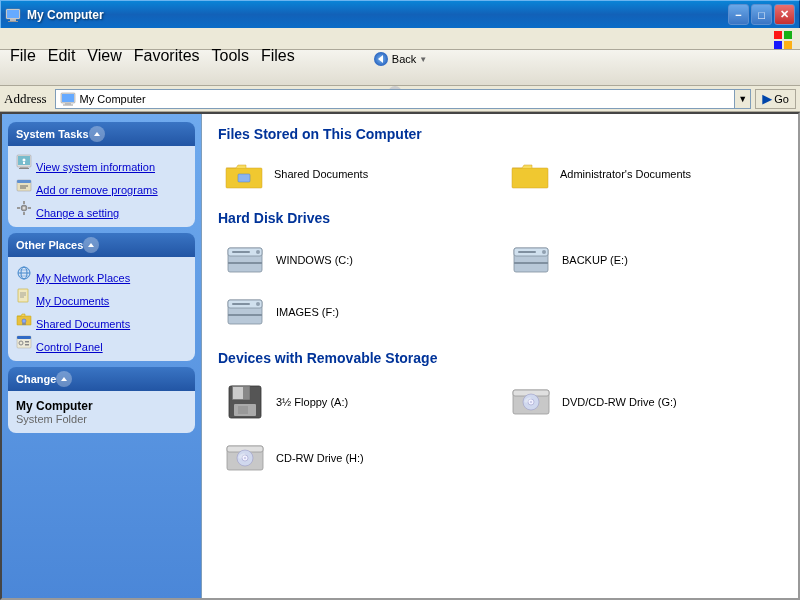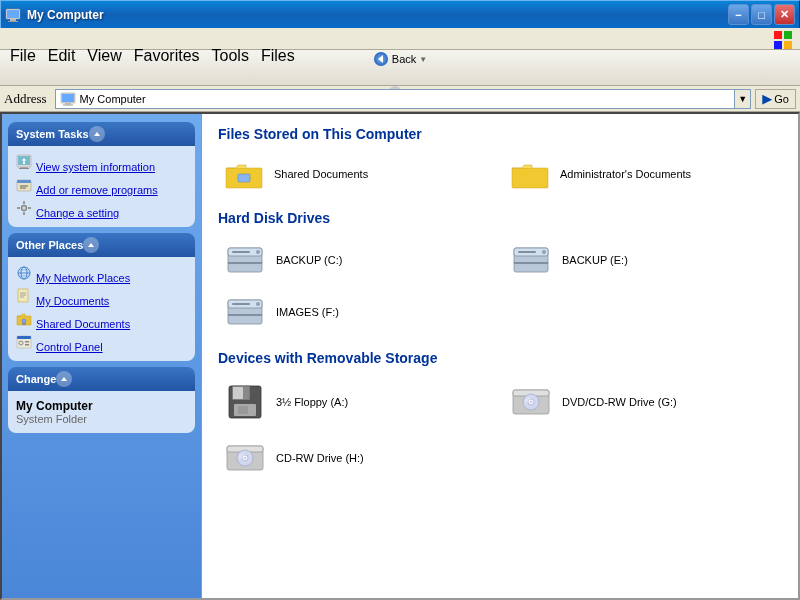--- a/index.html
+++ b/index.html
@@ -432,21 +432,21 @@
       <div class="section-header">Hard Disk Drives</div>
       <div class="items-grid">
         <div class="drive-item">
           <svg width="42" height="36" viewBox="0 0 42 36">
             <rect x="4" y="6" width="34" height="24" rx="2" fill="#B8C8D8" stroke="#8090A0" stroke-width="0.8"></rect>
             <rect x="4" y="6" width="34" height="8" rx="2" fill="#D0E0EE" stroke="#8090A0" stroke-width="0.8"></rect>
             <circle cx="34" cy="10" r="2" fill="#90A0B0"></circle>
             <rect x="8" y="9" width="18" height="2" rx="1" fill="#8090A0"></rect>
             <rect x="4" y="20" width="34" height="2" fill="#8090A0"></rect>
           </svg>
-          <span class="drive-label">BACKUP (C:)</span>
+          <span class="drive-label">WINDOWS (C:)</span>
         </div>
         <div class="drive-item">
           <svg width="42" height="36" viewBox="0 0 42 36">
             <rect x="4" y="6" width="34" height="24" rx="2" fill="#B8C8D8" stroke="#8090A0" stroke-width="0.8"></rect>
             <rect x="4" y="6" width="34" height="8" rx="2" fill="#D0E0EE" stroke="#8090A0" stroke-width="0.8"></rect>
             <circle cx="34" cy="10" r="2" fill="#90A0B0"></circle>
             <rect x="8" y="9" width="18" height="2" rx="1" fill="#8090A0"></rect>
             <rect x="4" y="20" width="34" height="2" fill="#8090A0"></rect>
           </svg>
           <span class="drive-label">BACKUP (E:)</span>

